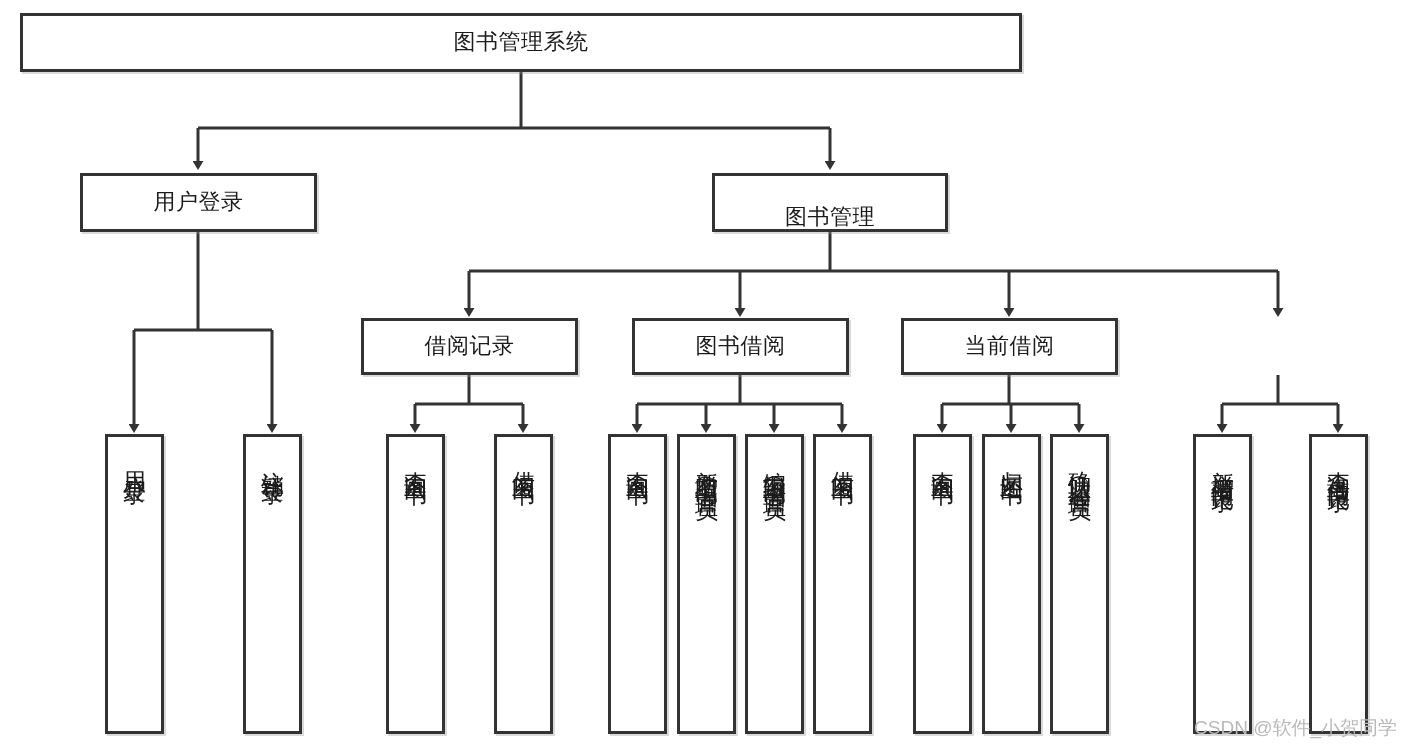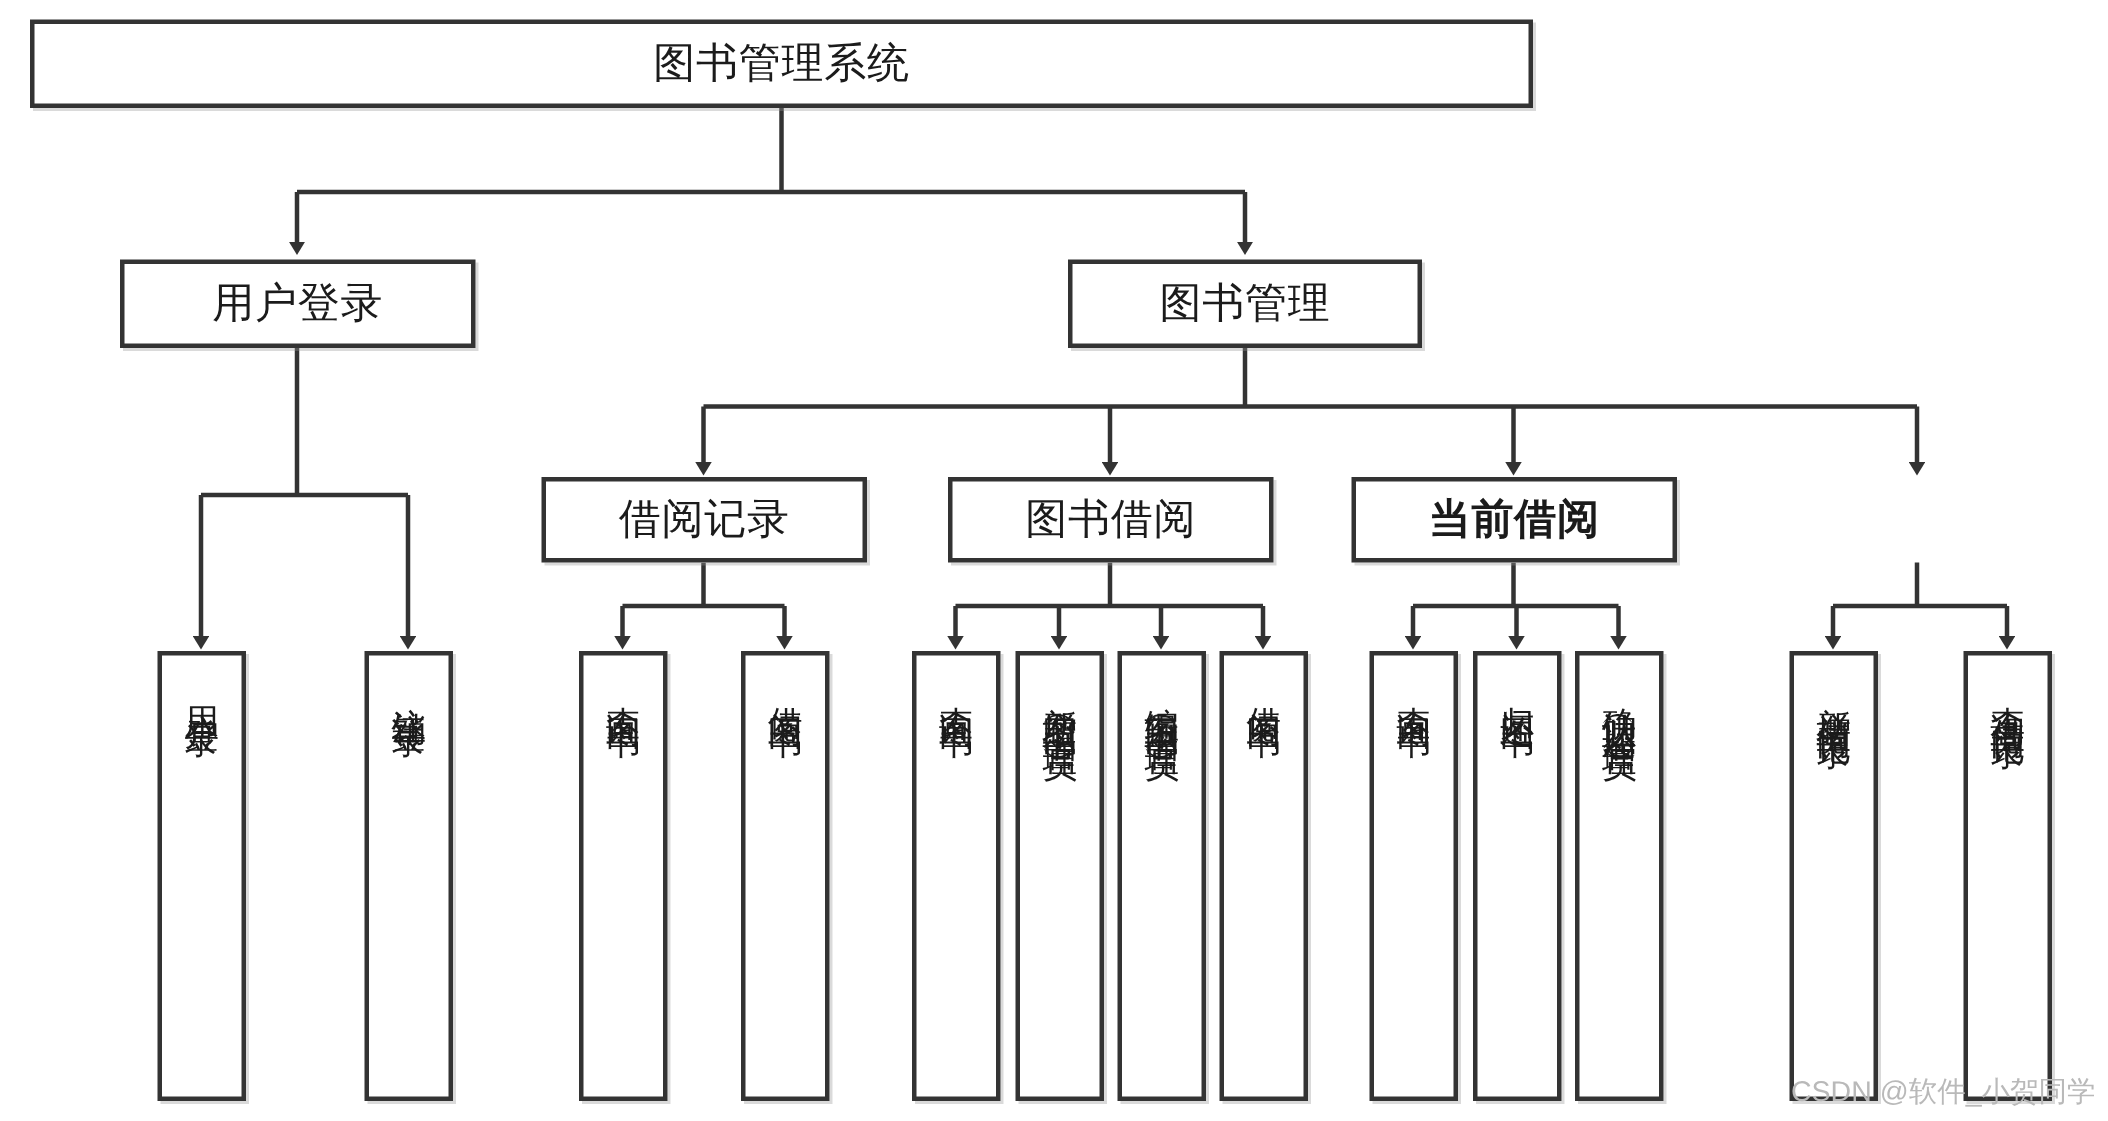--- a/index.html
+++ b/index.html
@@ -26,21 +26,21 @@
     position: absolute;
     box-sizing: border-box;
     border: 3px solid #333333;
     background: #ffffff;
     display: flex;
     align-items: center;
     justify-content: center;
     box-shadow: 2px 2px 0 rgba(150,150,150,0.35);
   }
   .node-label-h {
-    font-size: 28px;
+    font-size: 22px;
     color: #1b1b1b;
     letter-spacing: 0.5px;
     line-height: 1.1;
     white-space: nowrap;
   }
   .node-box.vertical {
     align-items: flex-start;
     justify-content: center;
     padding-top: 16px;
   }
@@ -119,31 +119,31 @@
     </g>
   </svg>
 
   <div class="node-box" style="left:20px; top:13px; width:1002px; height:59px;">
     <span class="node-label-h">图书管理系统</span>
   </div>
 
   <div class="node-box" style="left:80px; top:173px; width:237px; height:59px;">
     <span class="node-label-h">用户登录</span>
   </div>
-  <div class="node-box" style="left:712px; top:173px; width:236px; height:59px;">
+  <div class="node-box" style="left:712px; top:173px; width:236px; height:59px;align-items:flex-end;">
     <span class="node-label-h">图书管理</span>
   </div>
 
   <div class="node-box" style="left:361px; top:318px; width:217px; height:57px;">
     <span class="node-label-h">借阅记录</span>
   </div>
   <div class="node-box" style="left:632px; top:318px; width:217px; height:57px;">
     <span class="node-label-h">图书借阅</span>
   </div>
-  <div class="node-box" style="left:901px; top:318px; width:217px; height:57px;font-weight:bold;">
+  <div class="node-box" style="left:901px; top:318px; width:217px; height:57px;">
     <span class="node-label-h">当前借阅</span>
   </div>
 
   <div class="node-box vertical" style="left:105px; top:434px; width:59px; height:300px;">
     <span class="node-label-v">用户登录</span>
   </div>
   <div class="node-box vertical" style="left:243px; top:434px; width:59px; height:300px;">
     <span class="node-label-v">注销登录</span>
   </div>
 

